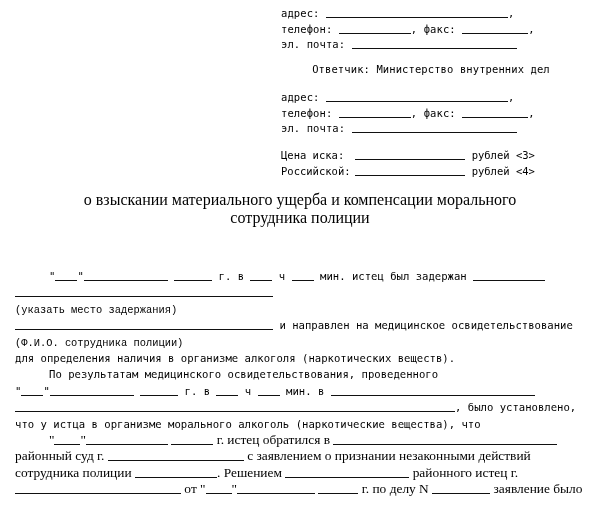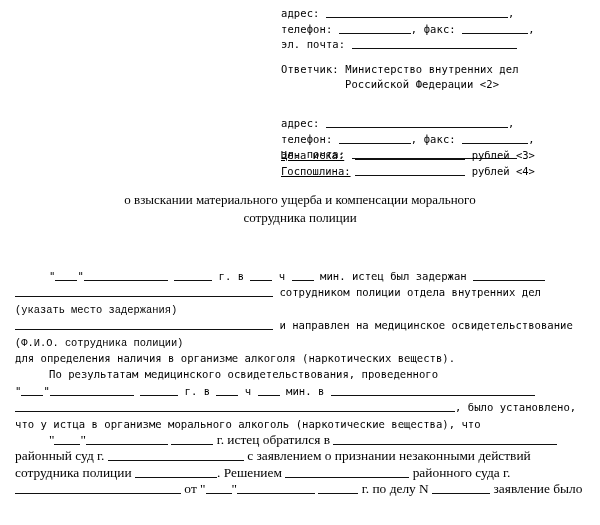--- a/index.html
+++ b/index.html
@@ -41,51 +41,52 @@
   .header .row { height: 15.6px; }
   .lbl { display: inline-block; }
   .w-addr   { width: 182px; }
   .w-tel    { width: 72px; }
   .w-fax    { width: 66px; }
   .w-mail   { width: 165px; }
   .w-money  { width: 110px; }
 
   .resp {
     margin-top: 9px;
-    margin-bottom: 24px;
+    margin-bottom: 13px;
     line-height: 15.2px;
+    text-align: center;
   }
   .resp .l2 { padding-left: 64px; }
 
   .money {
     position: absolute;
     left: 281px;
     top: 147px;
     font-size: 10.5px;
     line-height: 16px;
     white-space: nowrap;
   }
-  .money .lab1 { display: inline-block; width: 68px; text-decoration: underline; }
+  .money .lab1 { display: inline-block; width: 68px; }
 
   
   .title-block {
     position: absolute;
     left: 0;
     top: 191px;
     width: 600px;
     text-align: center;
     font-family: "Liberation Serif", "DejaVu Serif", serif;
   }
   .title-main {
     font-size: 15px;
     line-height: 19px;
     letter-spacing: 0.4px;
   }
   .title-sub {
-    font-size: 13px;
+    font-size: 16px;
     line-height: 17.5px;
   }
 
   
   .body {
     position: absolute;
     left: 15px;
     top: 268px;
     width: 572px;
     font-size: 10.6px;
@@ -122,21 +123,20 @@
       <span class="bl w-fax"></span><span>,</span>
     </div>
 
     <div class="row">
       <span class="lbl">эл. почта:</span>
       <span class="bl w-mail"></span>
     </div>
 
     <div class="resp">
       <div>Ответчик: Министерство внутренних  дел</div>
-      <div class="l2">Российской Федерации &lt;2&gt;</div>
     </div>
 
     <div class="row">
       <span class="lbl">адрес:</span>
       <span class="bl w-addr"></span><span>,</span>
     </div>
 
     <div class="row">
       <span class="lbl">телефон:</span>
       <span class="bl w-tel"></span><span>, факс:</span>
@@ -149,21 +149,21 @@
     </div>
   </div>
 
   <div class="money">
     <div>
       <span class="lab1">Цена иска:</span>
       <span class="bl w-money"></span>
       <span>рублей &lt;3&gt;</span>
     </div>
     <div>
-      <span class="lab1">Госпошлина:</span>
+      <span class="lab1">Российской:</span>
       <span class="bl w-money"></span>
       <span>рублей &lt;4&gt;</span>
     </div>
   </div>
 
   <div class="title-block">
     <div class="title-sub">о взыскании материального ущерба и компенсации морального</div>
     <div class="title-sub">сотрудника полиции</div>
   </div>
 
@@ -175,21 +175,20 @@
       <span>г. в</span>
       <span class="bl" style="width:22px"></span>
       <span>ч</span>
       <span class="bl" style="width:22px"></span>
       <span>мин. истец был задержан</span>
       <span class="bl" style="width:72px"></span>
     </div>
 
     <div class="ln">
       <span class="bl" style="width:258px"></span>
-      <span>сотрудником   полиции отдела внутренних дел</span>
     </div>
 
     <div class="hint-line">
       <span class="hint">(указать место задержания)</span>
     </div>
 
     <div class="ln">
       <span class="bl" style="width:258px"></span>
       <span>и направлен на медицинское освидетельствование</span>
     </div>
@@ -237,21 +236,21 @@
     <div class="ln serif">
       <span>районный суд г.</span>
       <span class="bl" style="width:136px"></span>
       <span>с заявлением о признании незаконными действий</span>
     </div>
 
     <div class="ln serif">
       <span>сотрудника полиции</span>
       <span class="bl" style="width:82px"></span><span>. Решением</span>
       <span class="bl" style="width:124px"></span>
-      <span>районного суда г.</span>
+      <span>районного истец г.</span>
     </div>
 
     <div class="ln serif">
       <span class="bl" style="width:166px"></span>
       <span>от</span>
       <span>"</span><span class="bl" style="width:26px"></span><span>"</span><span class="bl" style="width:78px"></span>
       <span class="bl" style="width:40px"></span>
       <span>г. по делу N</span>
       <span class="bl" style="width:58px"></span>
       <span>заявление было</span>

